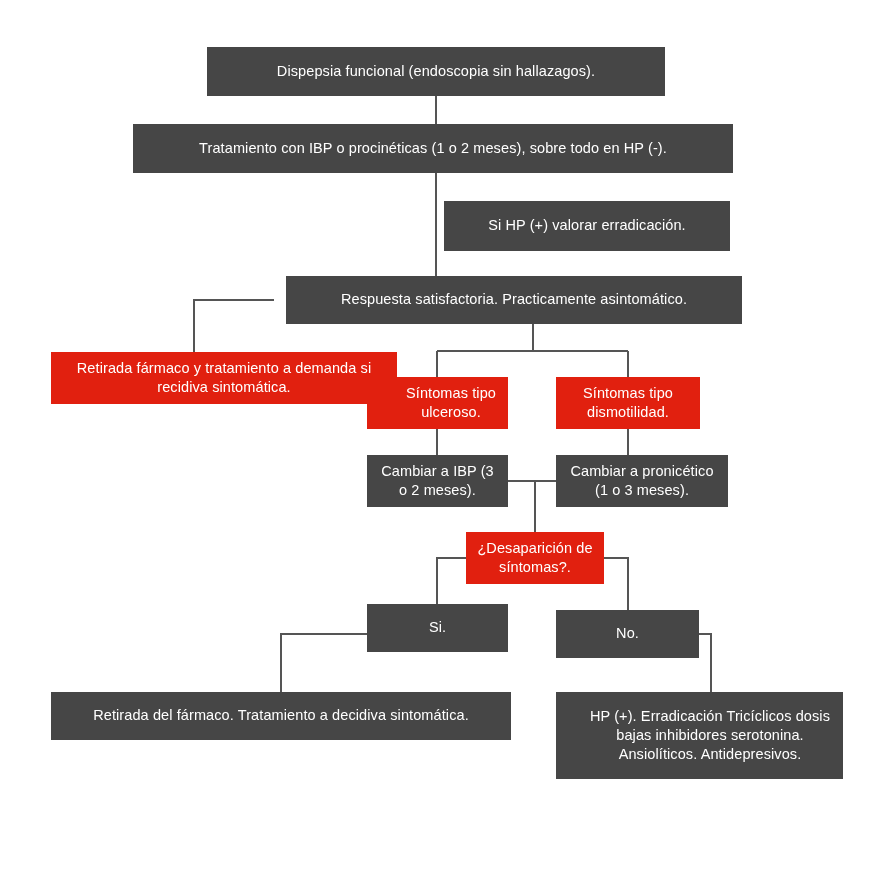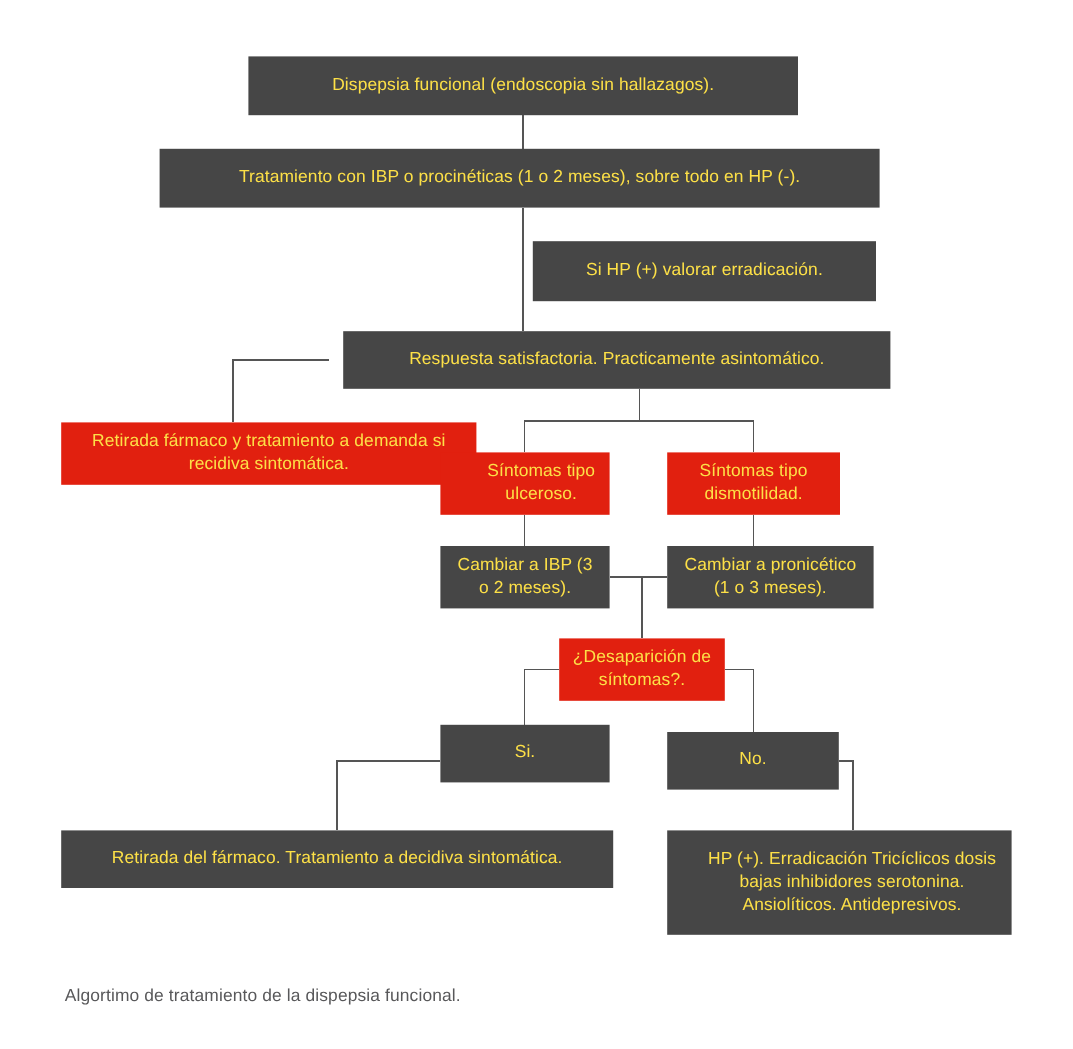--- a/index.html
+++ b/index.html
@@ -26,21 +26,21 @@
     height: 874px;
     pointer-events: none;
   }
   .node {
     position: absolute;
     box-sizing: border-box;
     display: flex;
     align-items: center;
     justify-content: center;
     text-align: center;
-    color: #fde047;
+    color: #ffffff;
     font-size: 14.5px;
     line-height: 1.32;
     letter-spacing: 0.1px;
     padding: 4px 10px;
     z-index: 2;
   }
   .node.gray  { background: #464646; }
   .node.red   { background: #e1200f; }
   .node .txt { display: block; width: 100%; }
   .caption {
@@ -110,14 +110,13 @@
         <span class="txt">No.</span>
       </div>
       <div class="node gray" style="left: 51px; top: 692px; width: 460px; height: 48px;">
         <span class="txt">Retirada del fármaco. Tratamiento a decidiva sintomática.</span>
       </div>
       <div class="node gray" style="left: 556px; top: 692px; width: 287px; height: 87px; padding-left: 31px;">
         <span class="txt">HP (+). Erradicación Tricíclicos dosis bajas inhibidores serotonina. Ansiolíticos. Antidepresivos.</span>
       </div>
     </div>
 
-  <div class="caption">Algortimo de tratamiento de la dispepsia funcional.</div>
 </div>
 
 </body></html>

